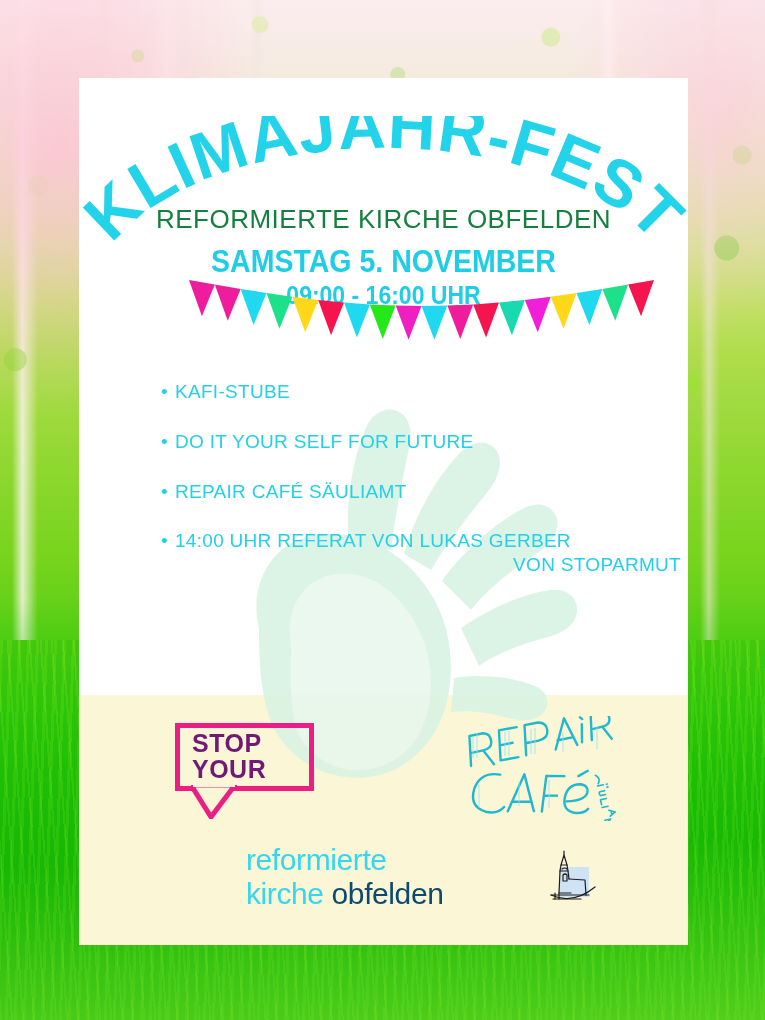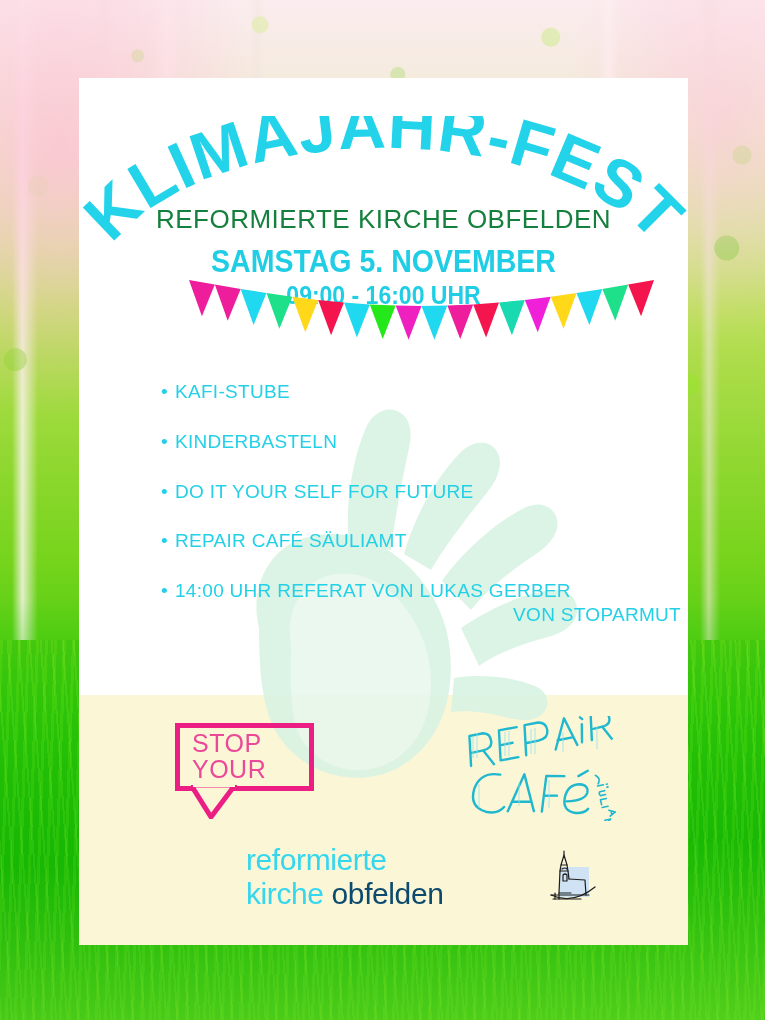--- a/index.html
+++ b/index.html
@@ -128,21 +128,21 @@
   
   .logo-stop{
     position:absolute;left:96px;top:645px;width:145px;height:78px;
   }
   .stop-box{
     position:absolute;left:0;top:0;width:139px;height:68px;
     border:5px solid #ec1e84;box-sizing:border-box;
   }
   .stop-text{
     position:absolute;left:17px;top:8px;
-    color:#ec4899;font-weight:normal;font-size:25px;line-height:1.02;
+    color:#701a75;font-weight:bold;font-size:25px;line-height:1.02;
     letter-spacing:.5px;
   }
   .stop-tail{position:absolute;left:16px;top:62px;width:46px;height:34px;}
 
   .logo-repair{position:absolute;left:380px;top:638px;width:160px;height:105px;}
 
   .logo-church{position:absolute;left:155px;top:765px;width:300px;height:70px;}
   .church-word{
     font-size:30px;line-height:1.12;letter-spacing:-.4px;
   }
@@ -227,23 +227,20 @@
           <polygon points="503.3333333333333,16.89252372646739 529.1666666666666,12.514852619340198 516.25,48.703688172903796" fill="#1fe08a"></polygon>
           <polygon points="529.1666666666666,12.514852619340198 555,8.000000000000004 542.0833333333333,44.2574263096701" fill="#f4144e"></polygon>
         </g>
     </svg>
 
     <div class="bullets">
       <div class="bullet">
         <span class="dot">•</span><span>KAFI-STUBE</span>
       </div>
       <div class="bullet">
-        <span class="dot">•</span><span>KINDERBASTELN</span>
-      </div>
-      <div class="bullet">
         <span class="dot">•</span><span>DO IT YOUR SELF FOR FUTURE</span>
       </div>
       <div class="bullet">
         <span class="dot">•</span><span>REPAIR CAFÉ SÄULIAMT</span>
       </div>
       <div class="bullet two-line">
         <span class="dot">•</span><span>14:00 UHR REFERAT VON LUKAS GERBER</span>
         <span class="l2">VON STOPARMUT</span>
       </div>
     </div>

